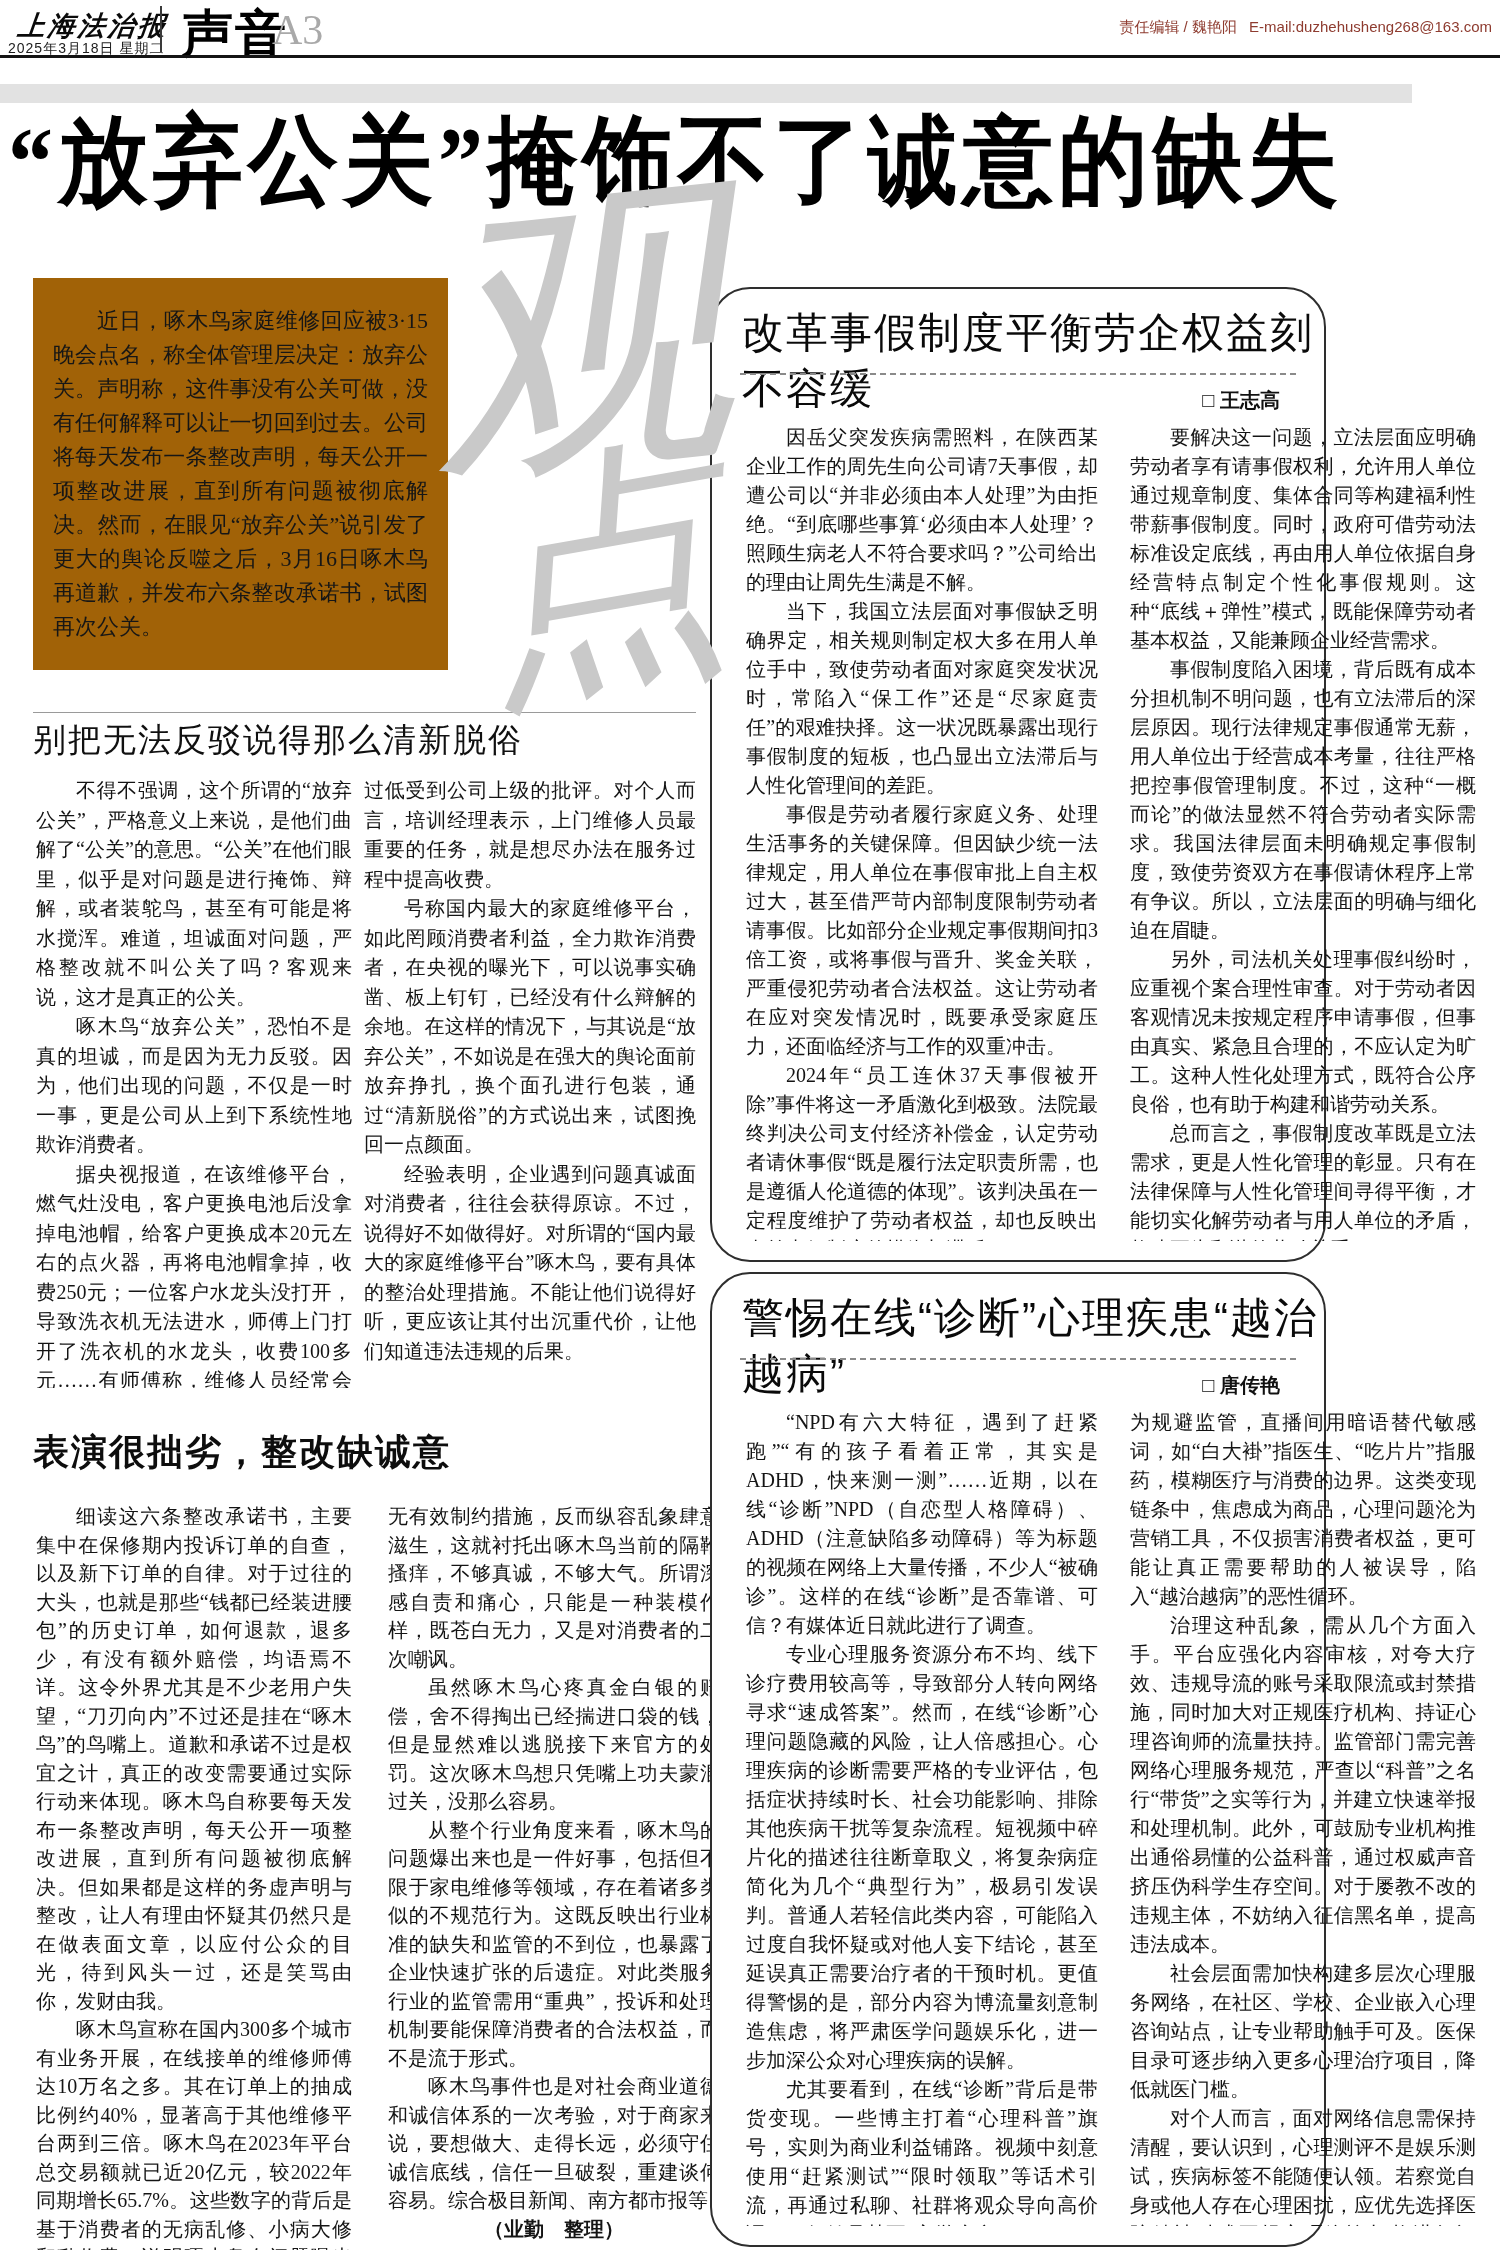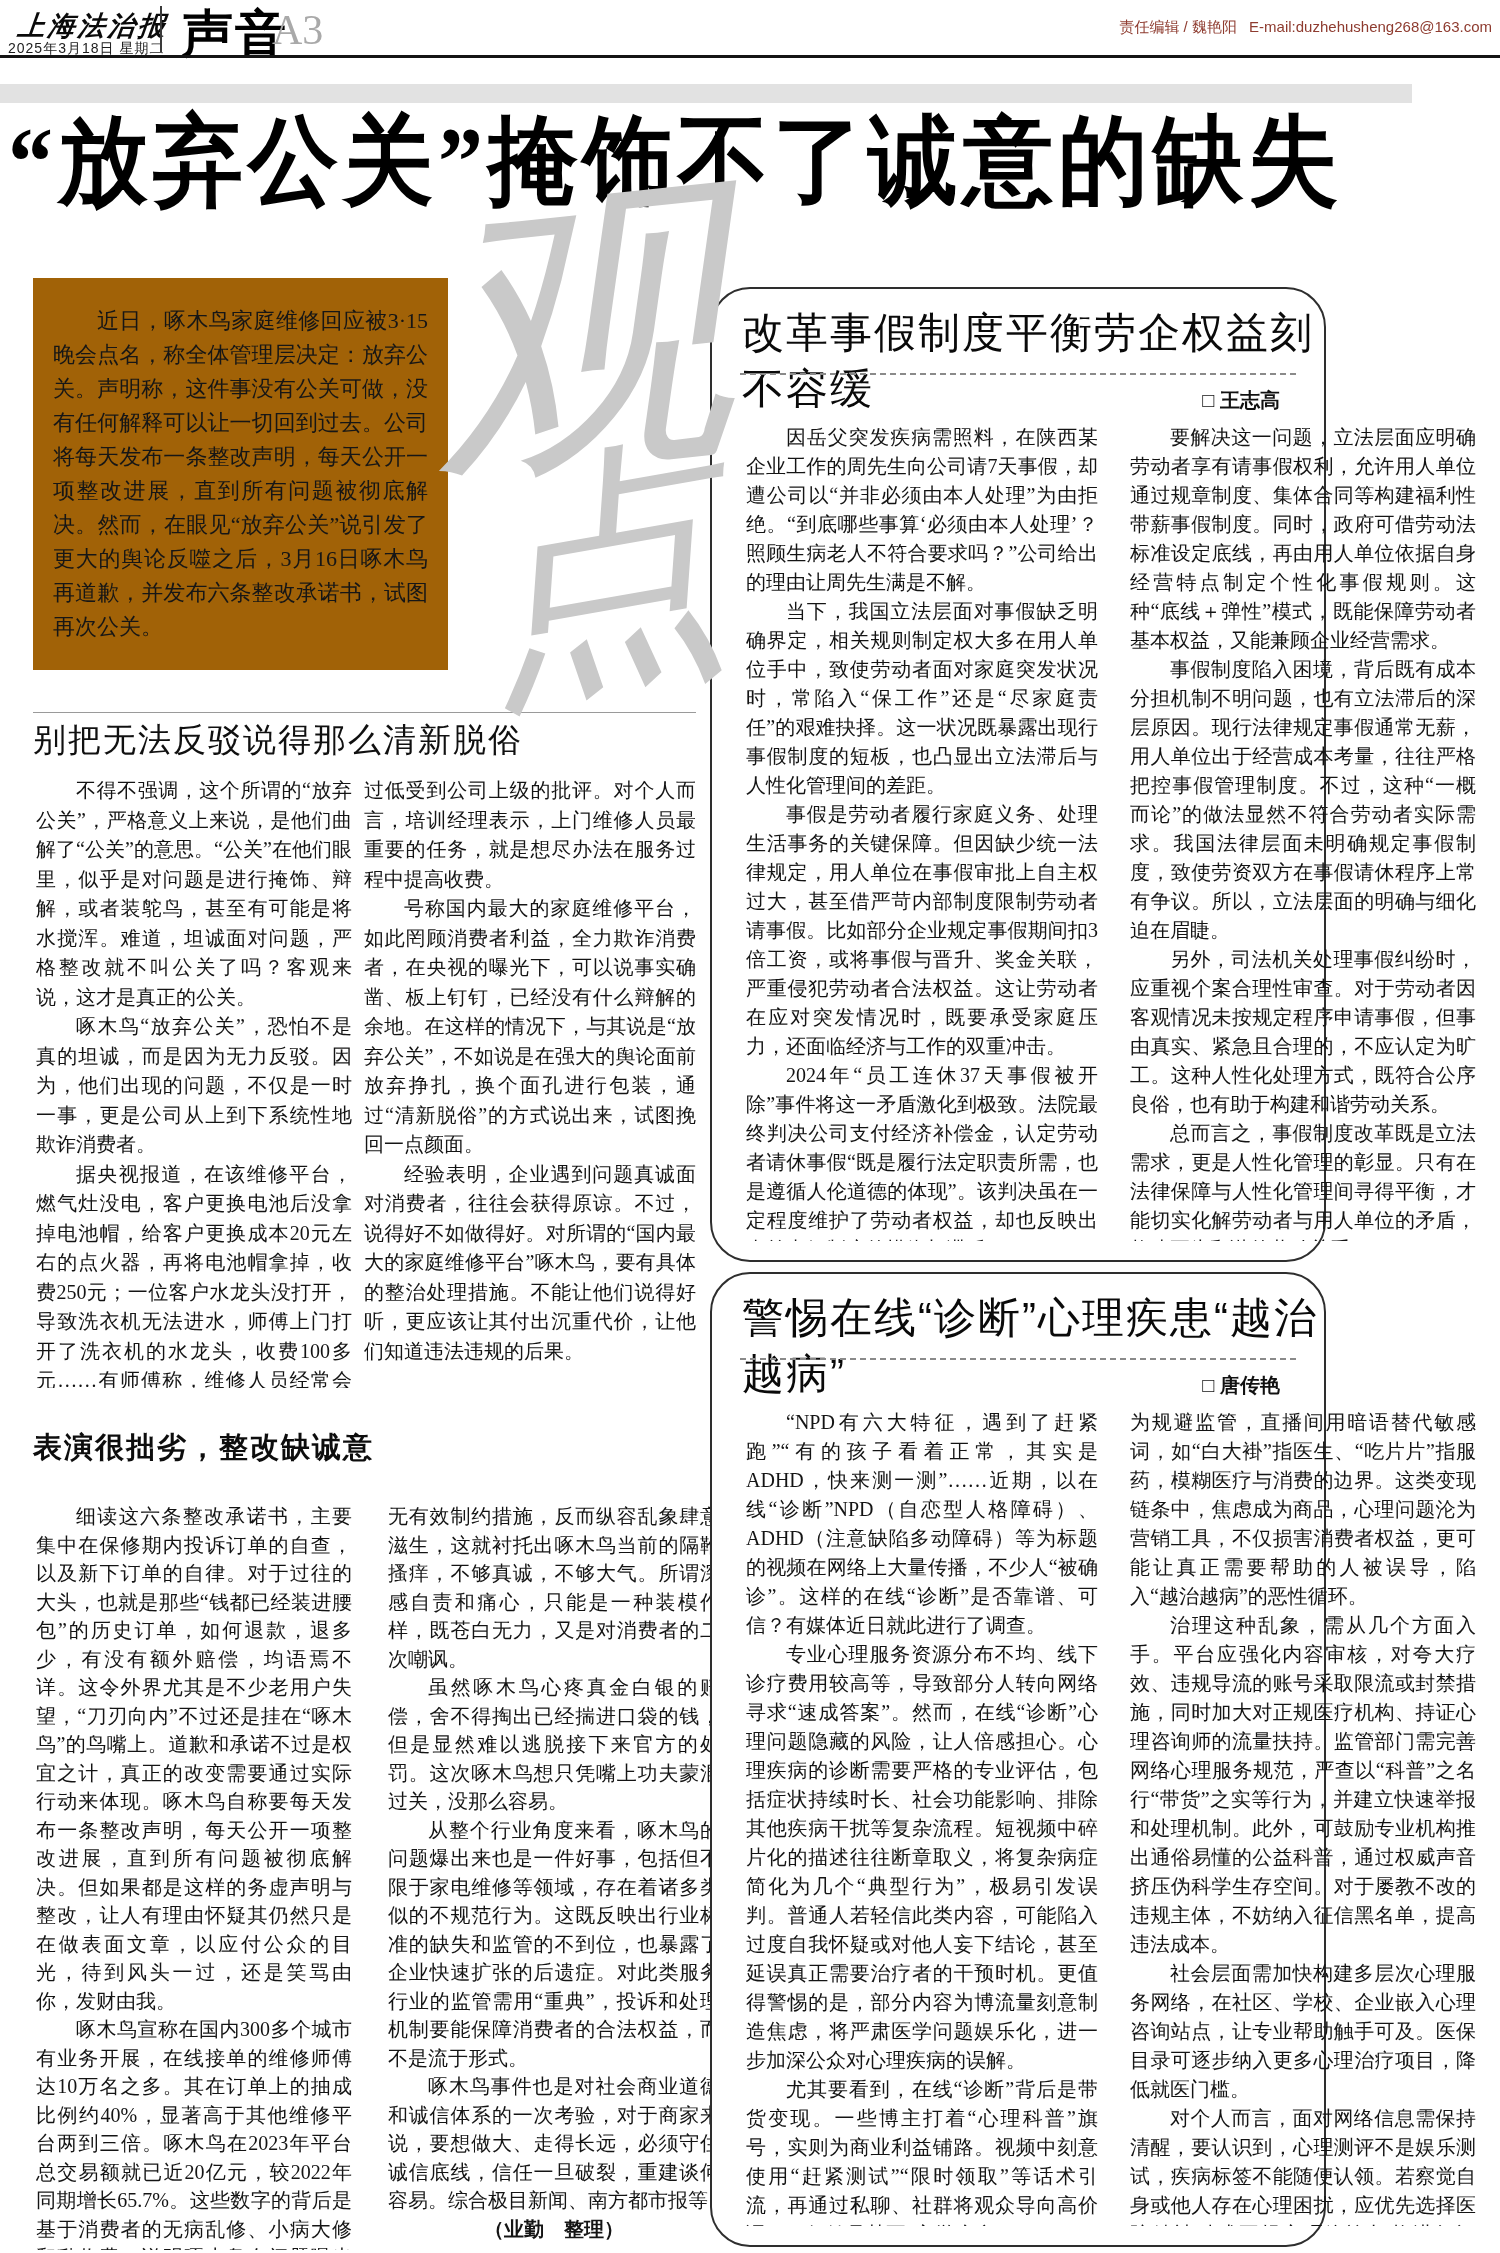--- a/index.html
+++ b/index.html
@@ -43,21 +43,21 @@
   .col p.ind { text-indent:2em; }
   .col p.right { text-align:center; }
   .col p.bold { font-weight:bold; }
   .col b { font-weight:normal; }
   
   .rule-a1 { position:absolute; left:33px; top:712px; width:663px; height:1px; background:#9a9a9a; }
   .a1title { position:absolute; left:33px; top:718px; margin:0; font-size:33px; font-weight:normal;
     letter-spacing:2px; font-family:"Liberation Sans","DejaVu Sans",sans-serif; color:#101010; }
   .a1c1 { left:36px; top:776px; width:316px; height:612px; }
   .a1c2 { left:364px; top:776px; width:332px; height:612px; }
-  .a2title { position:absolute; left:33px; top:1428px; margin:0; font-size:29px; font-weight:bold;
+  .a2title { position:absolute; left:33px; top:1428px; margin:0; font-size:36px; font-weight:bold;
     letter-spacing:2px; font-family:"Liberation Sans","DejaVu Sans",sans-serif; color:#0d0d0d; }
   .a2c1 { left:36px; top:1502px; width:316px; height:748px; line-height:28.5px; }
   .a2c2 { left:364px; top:1502px; width:332px; height:748px; line-height:28.5px;margin-left:24px; }
   
   .obox { position:absolute; left:710px; width:616px; height:975px; box-sizing:border-box;
     border:2px solid #2e2e2e; border-radius:40px; background:#fff; }
   .box1 { top:287px; } .box2 { top:1272px; }
   .obox h2 { position:absolute; left:30px; top:16px; margin:0; font-size:42px; font-weight:normal;
     letter-spacing:2px; font-family:"Liberation Sans","DejaVu Sans",sans-serif; color:#0a0a0a; }
   .obox .dash { position:absolute; left:28px; right:28px; top:84px; border-top:2px dashed #8a8a8a; }

